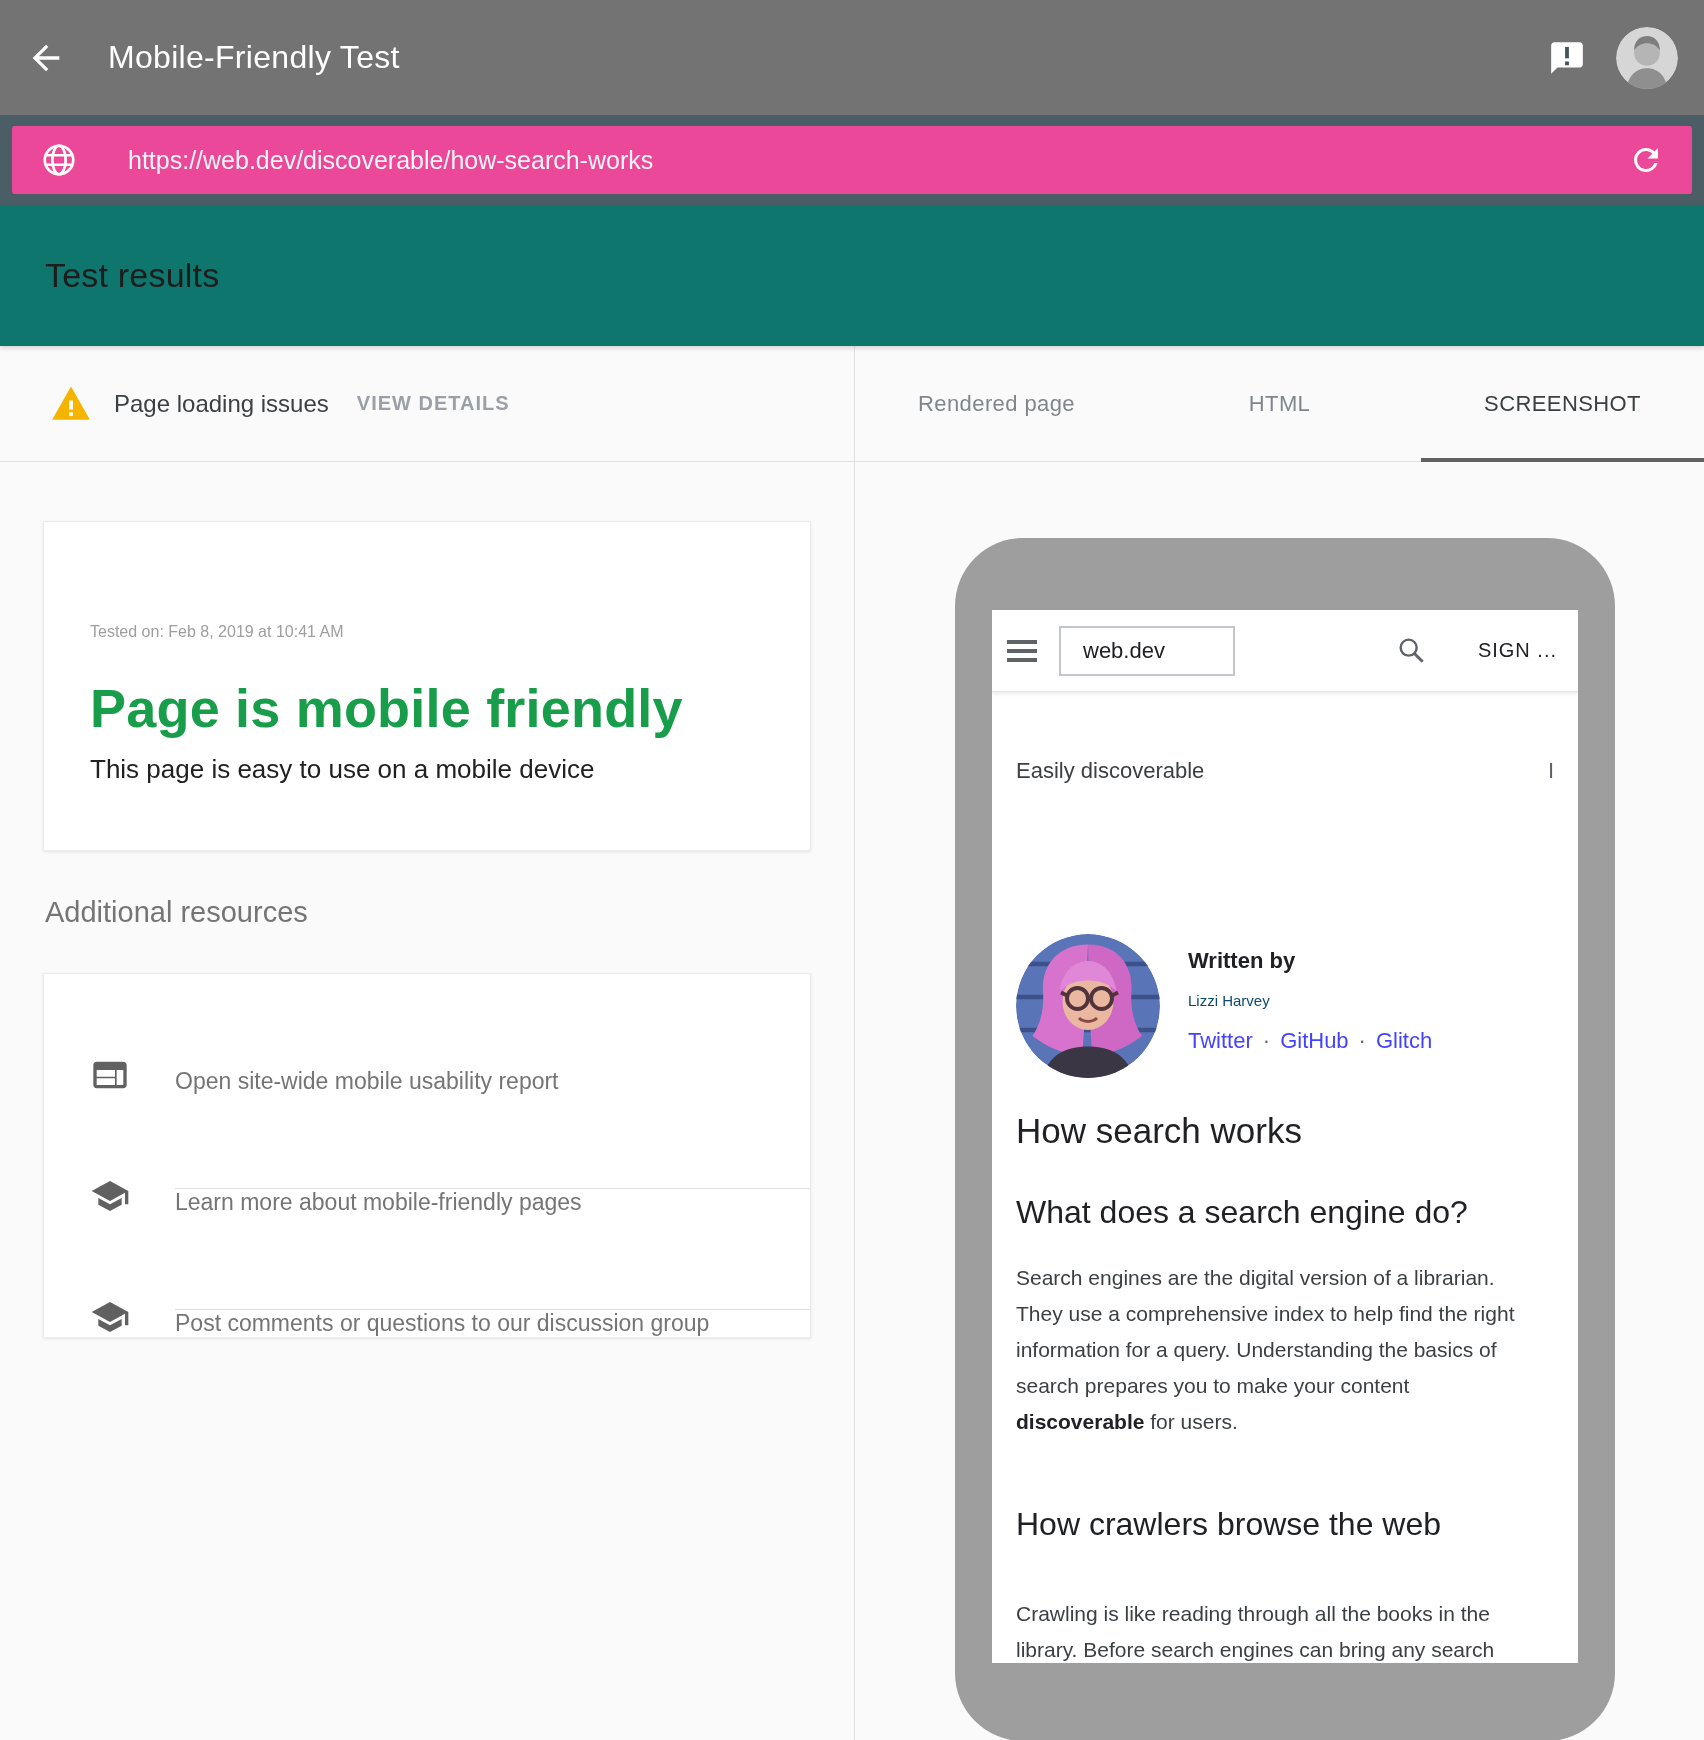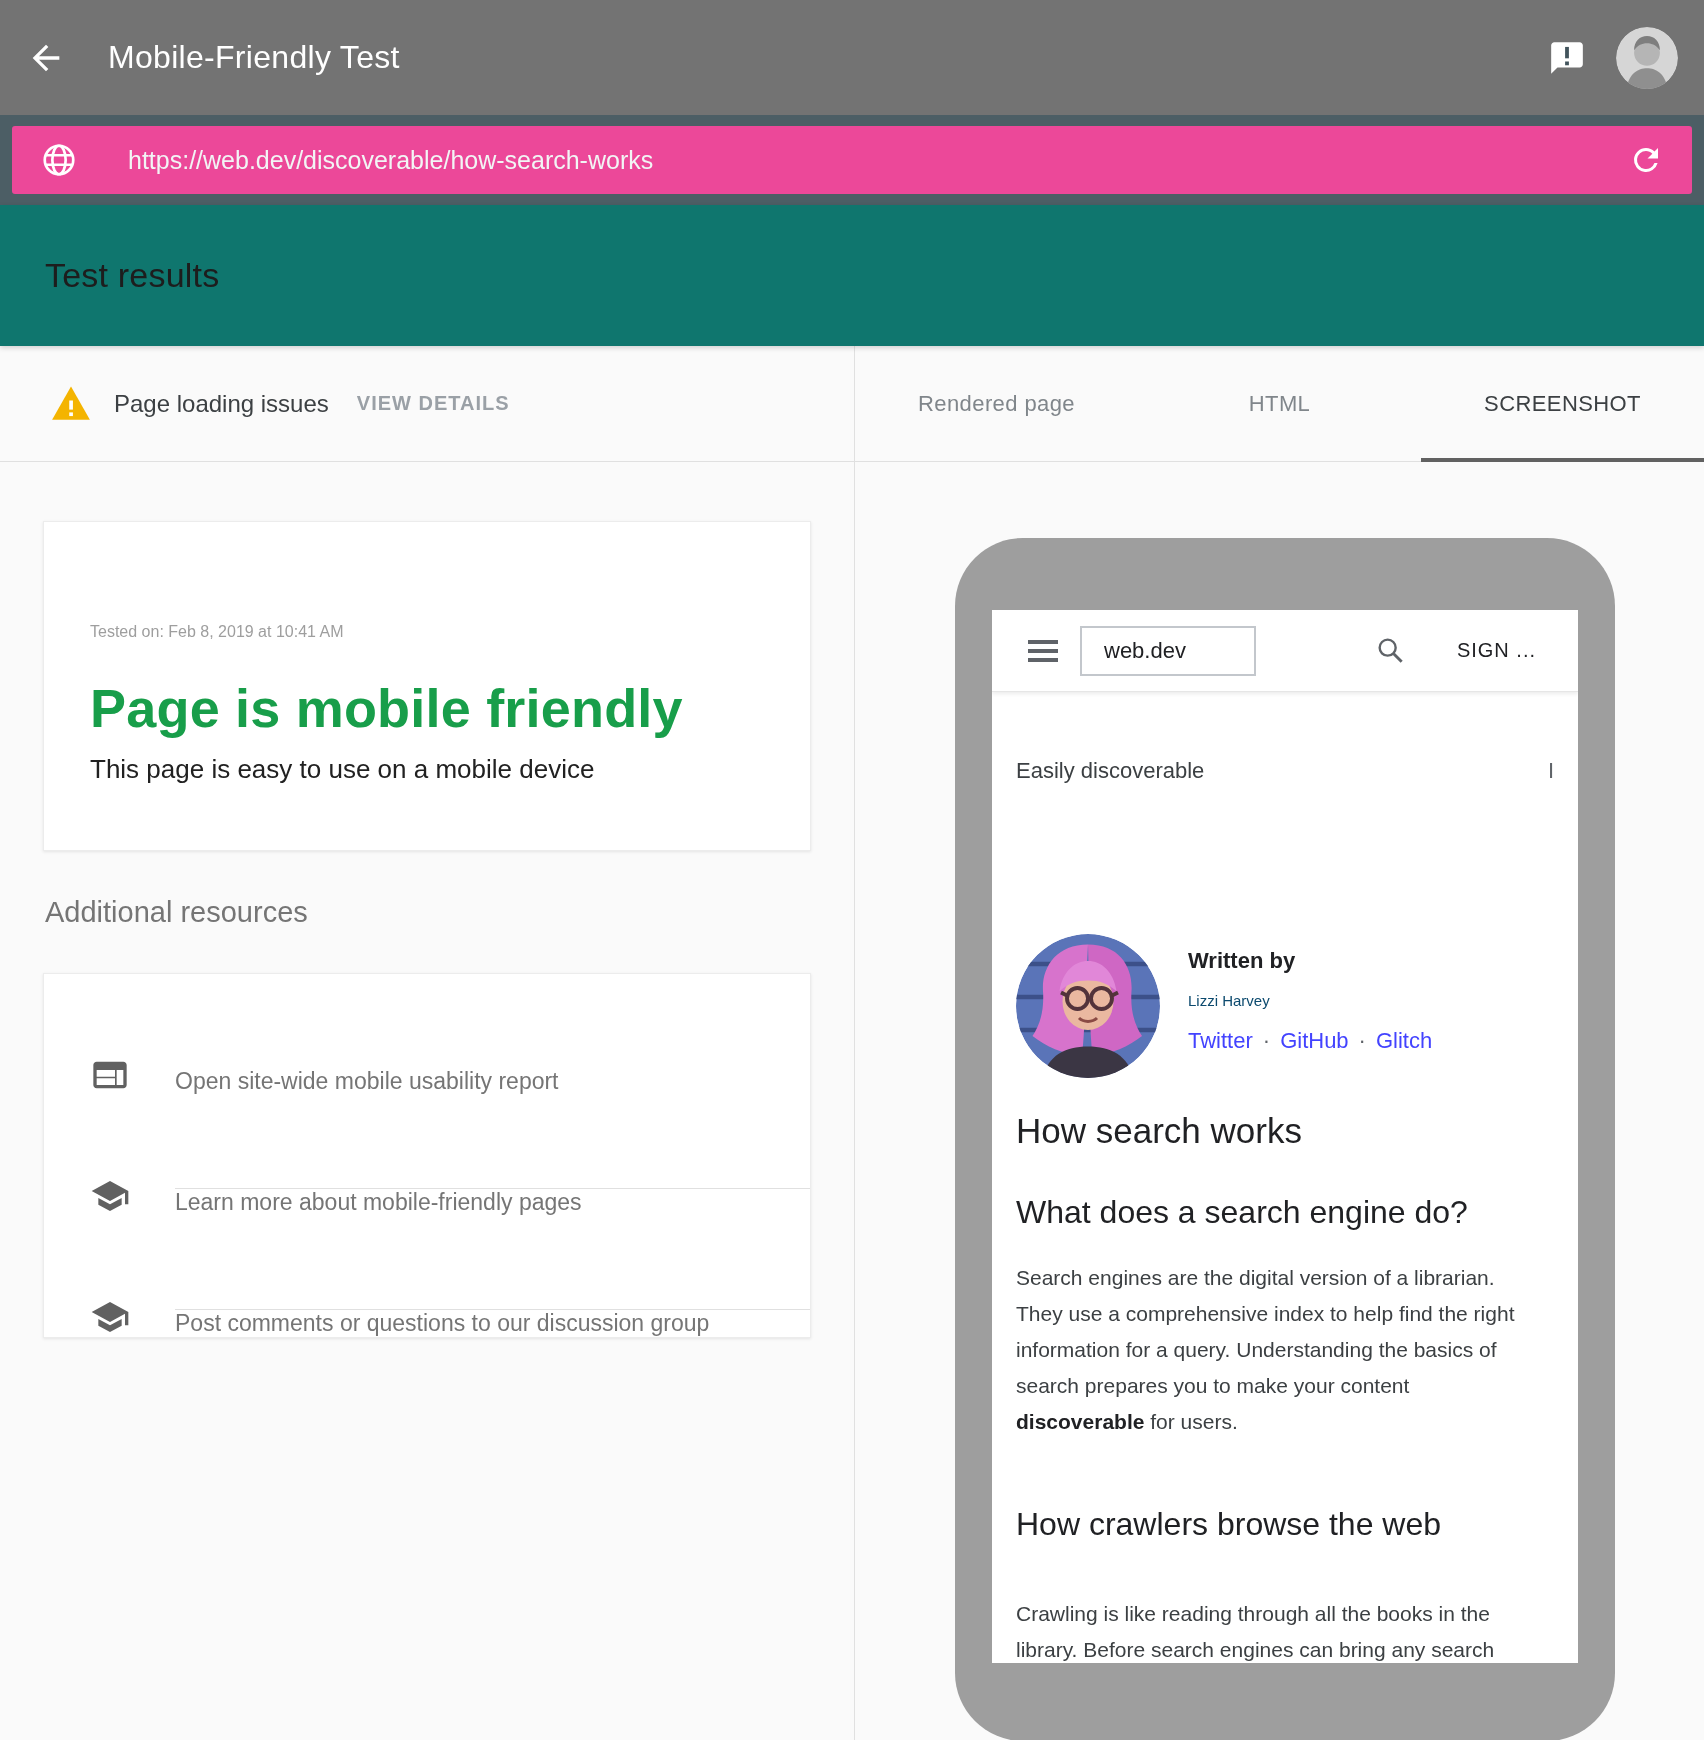--- a/index.html
+++ b/index.html
@@ -58,21 +58,21 @@
   .res-icon svg { width:40px; height:40px; }
   .res-text { flex:1; display:flex; align-items:center; font-size:23px; color:#757575; border-top:1px solid #e0e0e0; padding-right:20px; }
   .res-row:first-child .res-text { border-top:none; }
 
   
   .phone { margin:76px 0 0 100px; width:660px; height:1203px; background:#9e9e9e;
            border-radius:68px; position:relative; }
   .screen { position:absolute; left:37px; top:72px; width:586px; height:1053px;
             background:#fff; overflow:hidden; }
 
-  .site-nav { height:82px; display:flex; align-items:center; padding:0 36px;
+  .site-nav { height:82px; display:flex; align-items:center; padding:0 15px;
               border-bottom:1px solid #e6e6e6; box-shadow:0 2px 4px rgba(0,0,0,.08); position:relative; z-index:2; }
   .burger { width:30px; height:22px; display:flex; flex-direction:column; justify-content:space-between; }
   .burger div { height:4px; background:#5f6368; }
   .sitebox { width:176px; height:50px; border:2px solid #c3c7cc; margin-left:22px;
              display:flex; align-items:center; padding-left:22px; font-size:22px; color:#202124; }
   .nav-spacer { flex:1; }
   .mag { width:32px; height:32px; }
   .signin { font-size:20px; color:#202124; letter-spacing:1px; margin-left:50px; margin-right:6px; white-space:nowrap; }
 
   .page-label-row { display:flex; justify-content:space-between; align-items:center;

